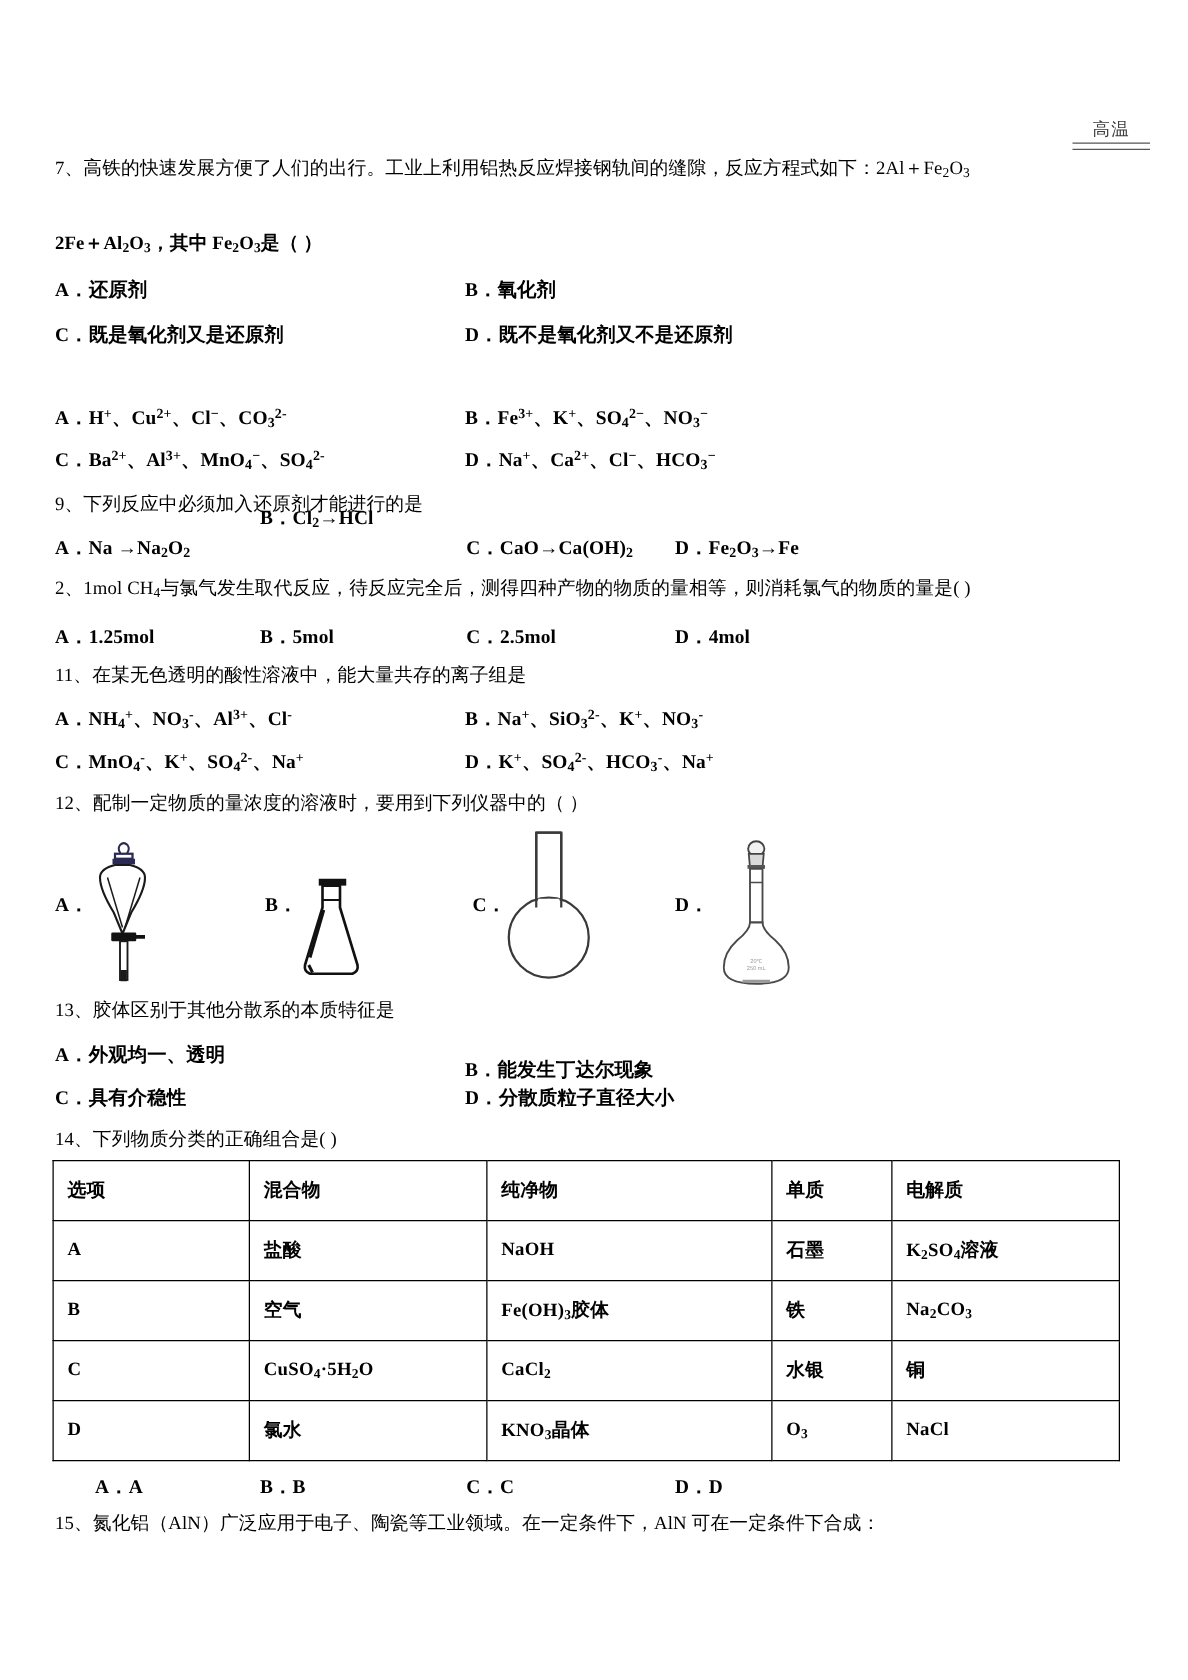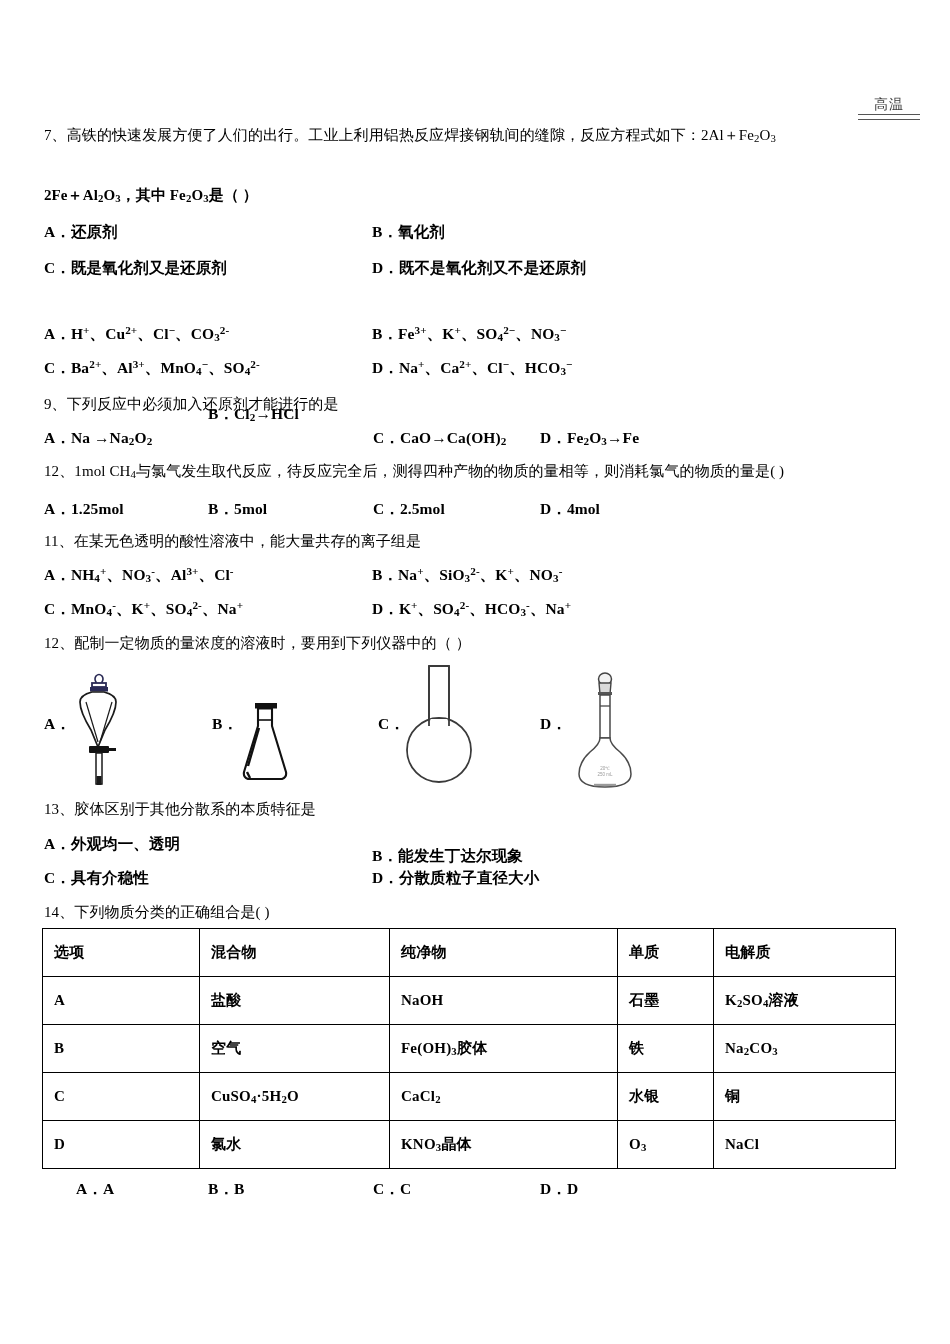--- a/index.html
+++ b/index.html
@@ -157,21 +157,21 @@
     B．Cl<sub>2</sub>→HCl
   </div>
   <div class="opt" style="left:373px; top:428px;">
     C．CaO→Ca(OH)<sub>2</sub>
   </div>
   <div class="opt" style="left:540px; top:428px;">
     D．Fe<sub>2</sub>O<sub>3</sub>→Fe
   </div>
 
   <div class="qline qstem" style="left:44px; top:462px;">
-    <span>12、1mol CH</span><sub>4</sub><span>与氯气发生取代反应，待反应完全后，测得四种产物的物质的量相等，则消耗氯气的物质的量是(  )</span>
+    <span>2、1mol CH</span><sub>4</sub><span>与氯气发生取代反应，待反应完全后，测得四种产物的物质的量相等，则消耗氯气的物质的量是(  )</span>
   </div>
 
   <div class="opt" style="left:44px; top:499px;">
     <span>A．</span><span>1.25mol</span>
   </div>
   <div class="opt" style="left:208px; top:499px;">
     <span>B．</span><span>5mol</span>
   </div>
   <div class="opt" style="left:373px; top:499px;">
     <span>C．</span><span>2.5mol</span>
@@ -342,14 +342,15 @@
   <div class="opt" style="left:208px; top:1179px;">
     <span>B．</span><span>B</span>
   </div>
   <div class="opt" style="left:373px; top:1179px;">
     <span>C．</span><span>C</span>
   </div>
   <div class="opt" style="left:540px; top:1179px;">
     <span>D．</span><span>D</span>
   </div>
 
+  <div class="qline qstem" style="left:44px; top:1210px;">15、氮化铝（AlN）广泛应用于电子、陶瓷等工业领域。在一定条件下，AlN 可在一定条件下合成：</div>
 
 </div>
 
 </body></html>

